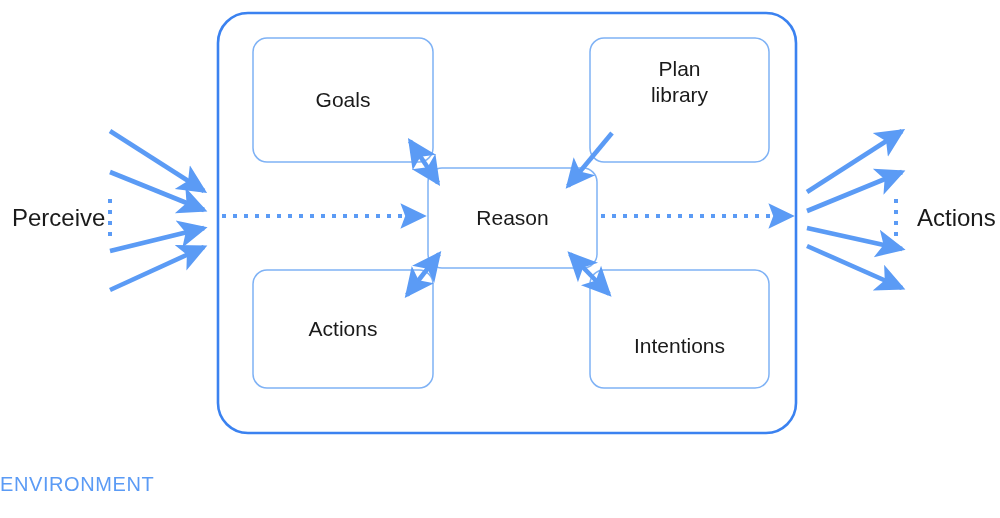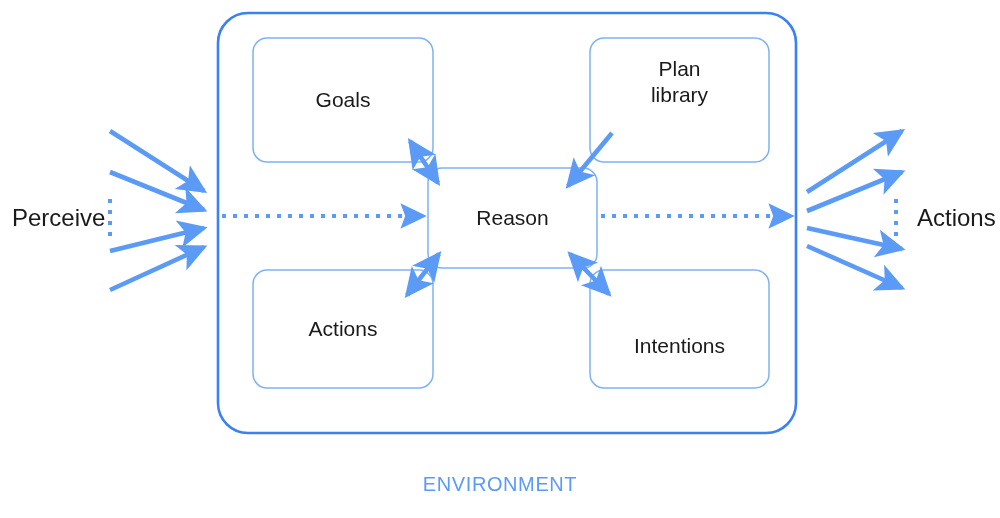--- a/index.html
+++ b/index.html
@@ -42,21 +42,20 @@
     color: #1a1a1a;
     font-size: 24px;
     font-family: "Liberation Sans", sans-serif;
     white-space: nowrap;
   }
   #environment-caption {
     position: absolute;
     left: 0;
     width: 1000px;
     top: 473px;
-    text-align: center;
     color: #5B9BF5;
     font-size: 20px;
     letter-spacing: 0.6px;
     font-family: "Liberation Sans", sans-serif;
   }
 </style>
 </head>
 <body>
 
 <div id="diagram-root">

